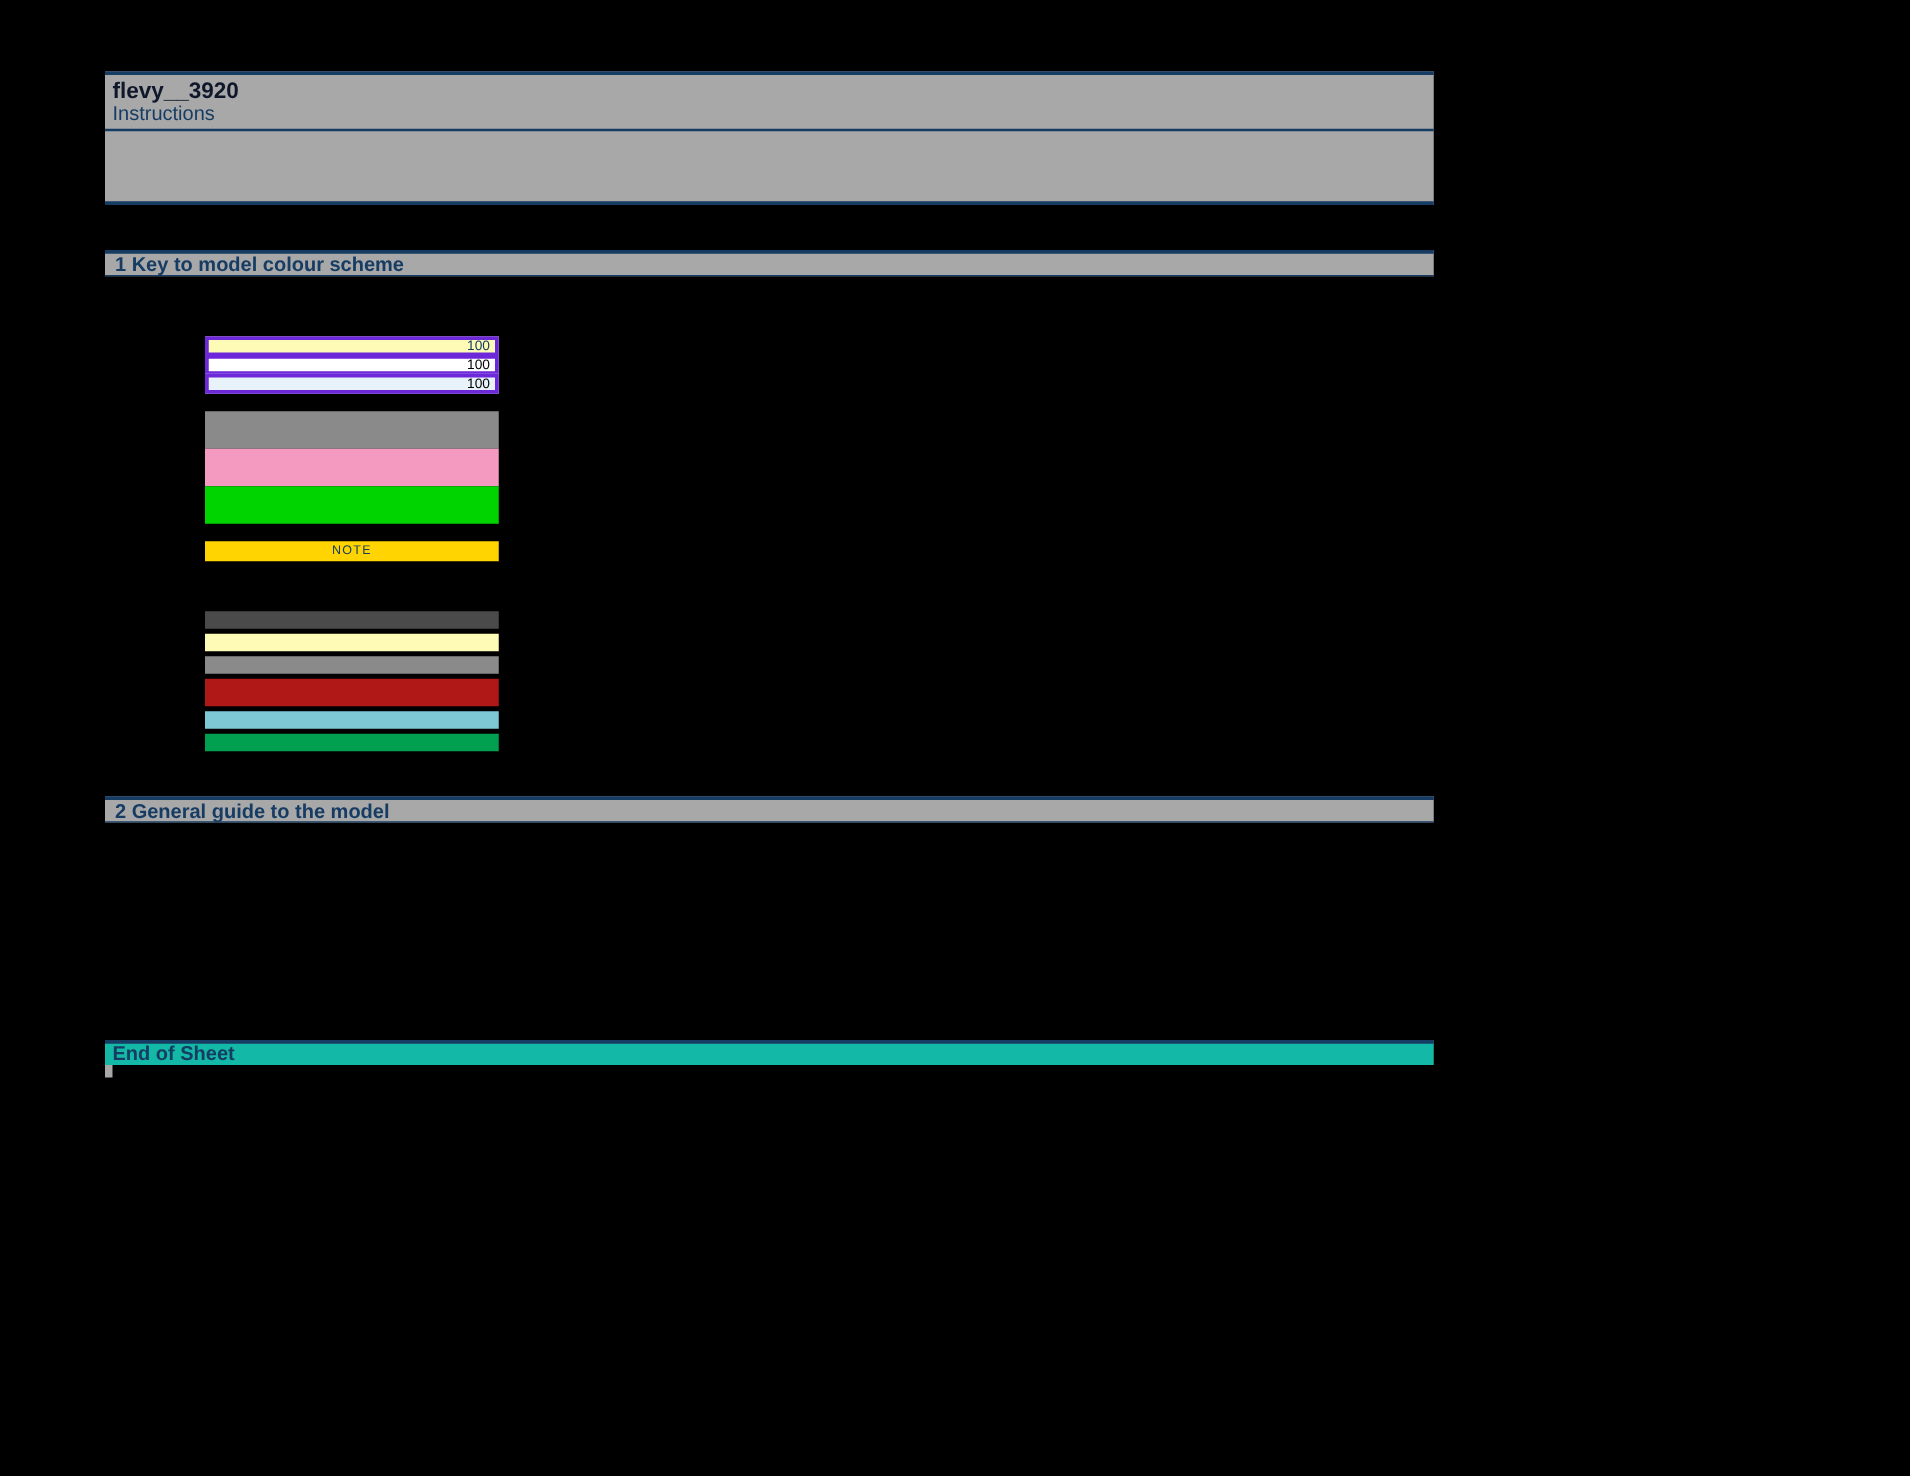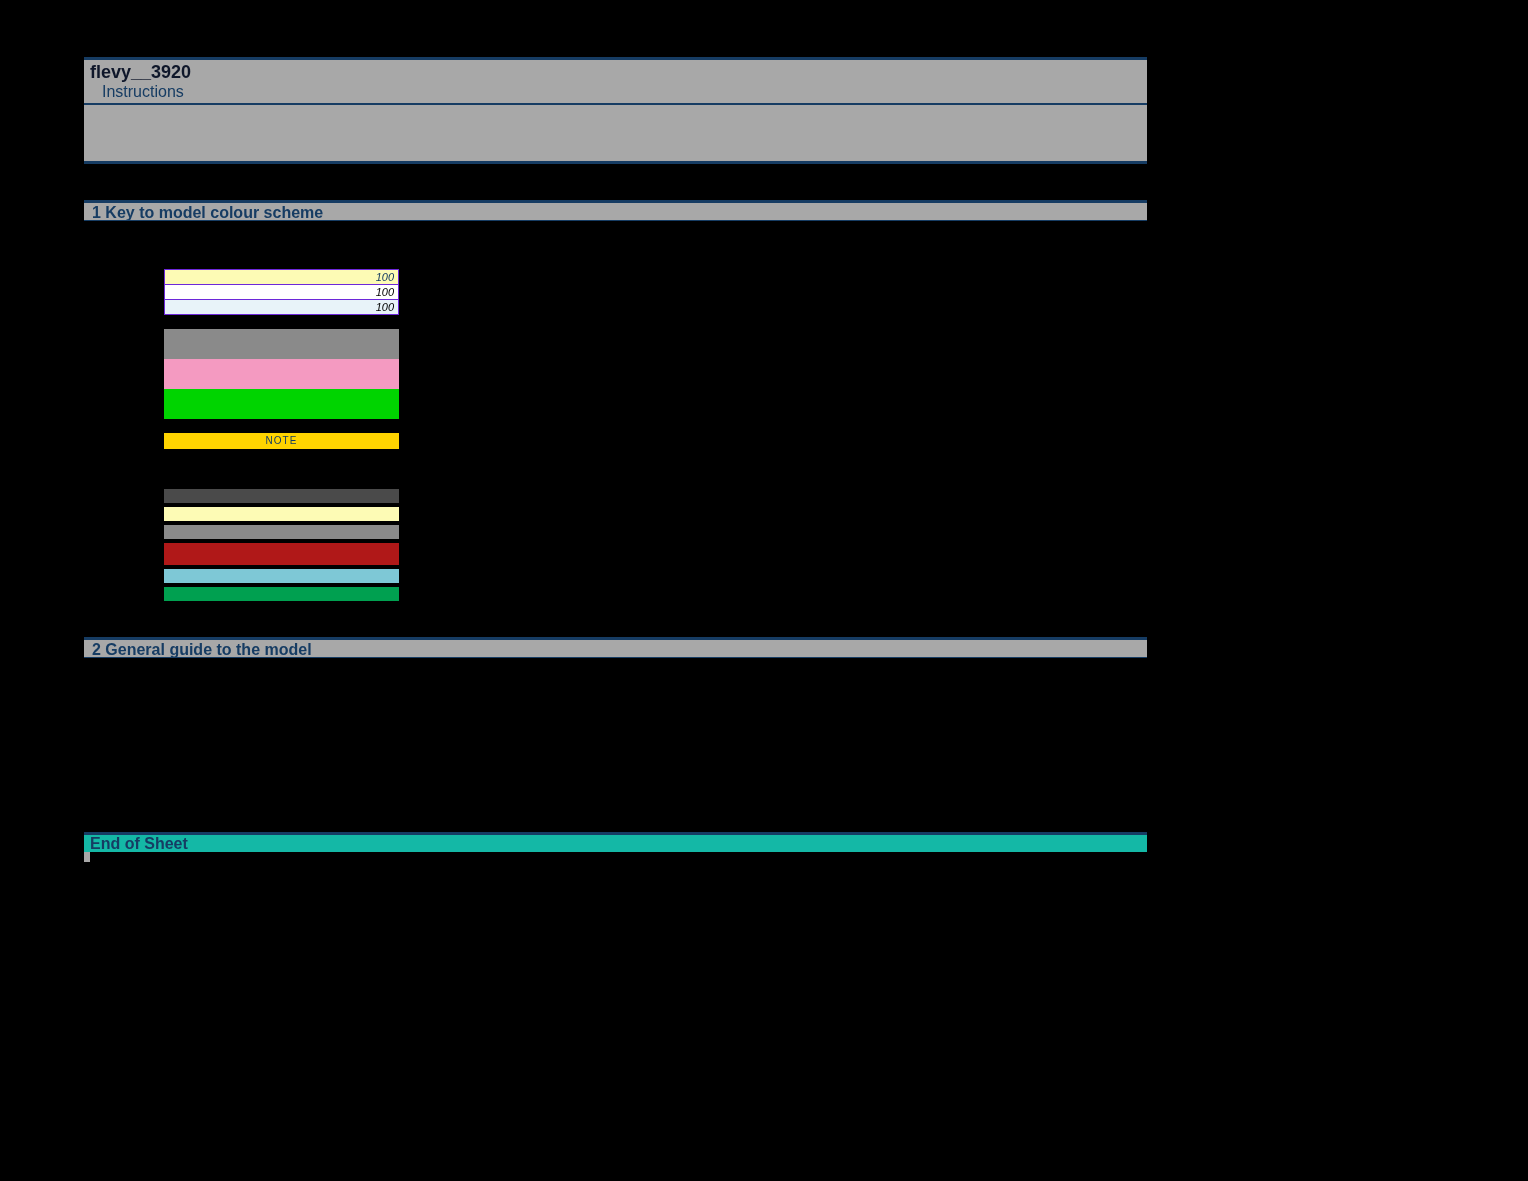--- a/index.html
+++ b/index.html
@@ -26,21 +26,21 @@
     }
     .header-title {
       color: #0f172a;
       font-weight: bold;
       font-size: 18px;
       padding: 2px 6px 0 6px;
     }
     .header-sub {
       color: #163c63;
       font-size: 16px;
-      padding: 0 6px 2px 18px;
+      padding: 0 6px 2px 6px;
       border-bottom: 2px solid #163c63;
     }
     .header-spacer {
       height: 56px;
     }
     .gap {
       height: 36px;
     }
     .section-bar {
       background: #a8a8a8;
@@ -53,28 +53,27 @@
       line-height: 20px;
       height: 21px;
     }
     .swatches {
       margin-top: 48px;
       margin-left: 80px;
       width: 235px;
     }
     .swatch {
       height: 16px;
-      border: 1px solid #6d28d9;
+      border: 3px solid #6d28d9;
       display: flex;
       justify-content: flex-end;
       align-items: center;
       padding-right: 4px;
       font-size: 11px;
       margin-top: -1px;
-      font-style: italic;
     }
     .swatch.first { margin-top: 0; }
     .val-blue { color: #163c63; }
     .val-black { color: #000; }
     .big-swatch {
       height: 30px;
     }
     .note-bar {
       height: 16px;
       background: #ffd400;

